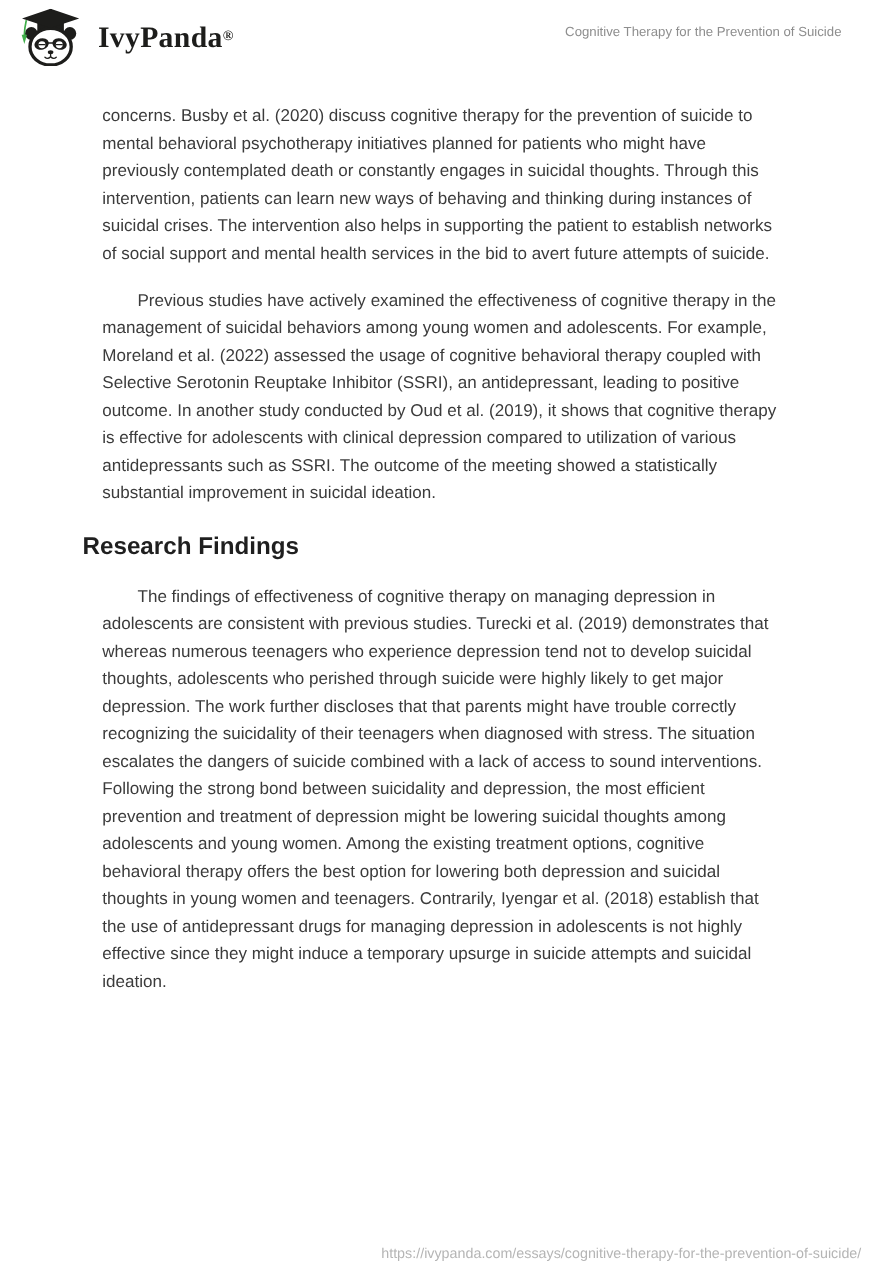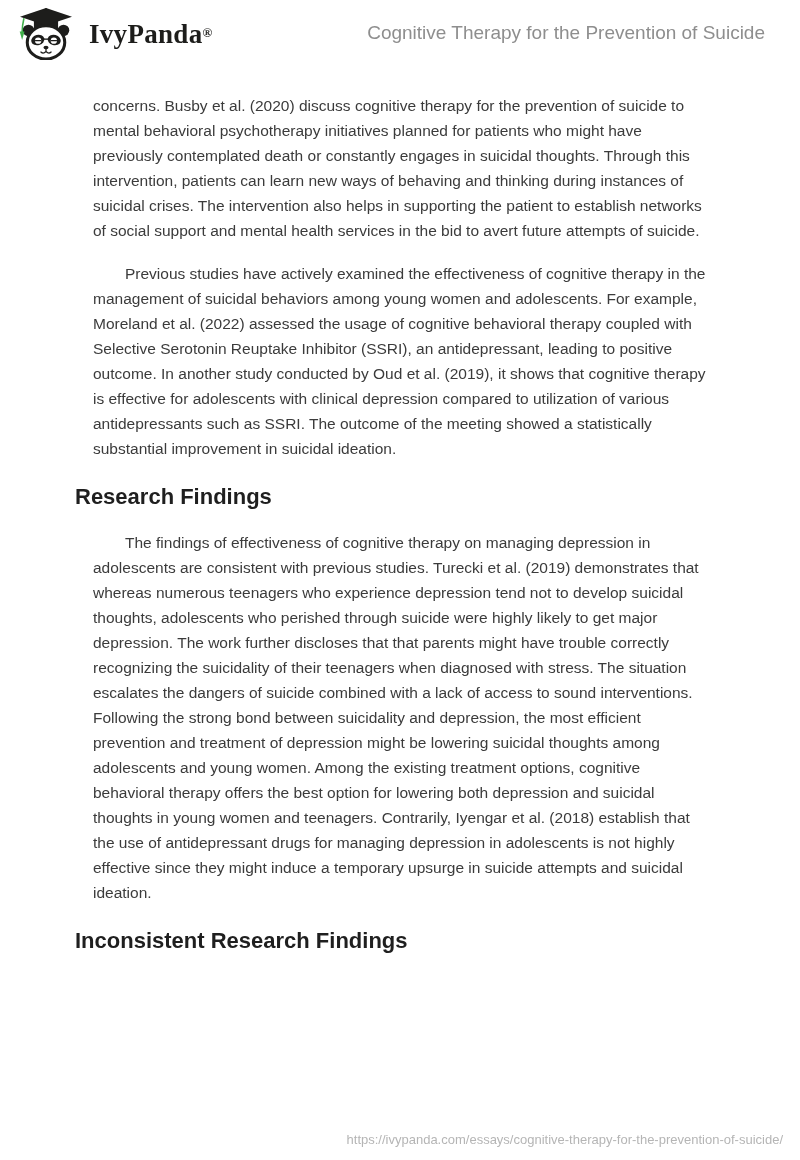--- a/index.html
+++ b/index.html
@@ -28,21 +28,21 @@
   .brand-name{
     font-family:"Liberation Serif",serif;font-weight:700;
     font-size:27px;color:var(--brand-dark);letter-spacing:.3px;line-height:1;
     margin-top:18px;
   }
   .brand-reg{
     font-family:"Liberation Serif",serif;font-weight:700;
     font-size:13px;color:var(--brand-dark);vertical-align:super;line-height:1;
   }
   .doc-title{
-    color:var(--title-gray);font-size:19px;line-height:1.2;margin-top:14px;
+    color:var(--title-gray);font-size:12px;line-height:1.2;margin-top:14px;
     text-align:right;
   }
   
   .content{
     padding:11px 75px 0 75px;
     color:var(--body-text);
     font-size:15.5px;line-height:25px;
   }
   .para{margin:18px;text-indent:32px;}
   .para.no-indent{text-indent:0;}
@@ -99,18 +99,17 @@
   </header>
 
   <main class="content">
     <p class="para no-indent">concerns. Busby et al. (2020) discuss cognitive therapy for the prevention of suicide to mental behavioral psychotherapy initiatives planned for patients who might have previously contemplated death or constantly engages in suicidal thoughts. Through this intervention, patients can learn new ways of behaving and thinking during instances of suicidal crises. The intervention also helps in supporting the patient to establish networks of social support and mental health services in the bid to avert future attempts of suicide.</p>
 
     <p class="para">Previous studies have actively examined the effectiveness of cognitive therapy in the management of suicidal behaviors among young women and adolescents. For example, Moreland et al. (2022) assessed the usage of cognitive behavioral therapy coupled with Selective Serotonin Reuptake Inhibitor (SSRI), an antidepressant, leading to positive outcome. In another study conducted by Oud et al. (2019), it shows that cognitive therapy is effective for adolescents with clinical depression compared to utilization of various antidepressants such as SSRI. The outcome of the meeting showed a statistically substantial improvement in suicidal ideation.</p>
 
     <h2 class="section-heading">Research Findings</h2>
     <p class="para">The findings of effectiveness of cognitive therapy on managing depression in adolescents are consistent with previous studies. Turecki et al. (2019) demonstrates that whereas numerous teenagers who experience depression tend not to develop suicidal thoughts, adolescents who perished through suicide were highly likely to get major depression. The work further discloses that that parents might have trouble correctly recognizing the suicidality of their teenagers when diagnosed with stress. The situation escalates the dangers of suicide combined with a lack of access to sound interventions. Following the strong bond between suicidality and depression, the most efficient prevention and treatment of depression might be lowering suicidal thoughts among adolescents and young women. Among the existing treatment options, cognitive behavioral therapy offers the best option for lowering both depression and suicidal thoughts in young women and teenagers. Contrarily, Iyengar et al. (2018) establish that the use of antidepressant drugs for managing depression in adolescents is not highly effective since they might induce a temporary upsurge in suicide attempts and suicidal ideation.</p>
 
-    <h2 class="section-heading">Inconsistent Research Findings</h2>
   </main>
 
   <a class="footer-url" href="#">https://ivypanda.com/essays/cognitive-therapy-for-the-prevention-of-suicide/</a>
 
 </div>
 
 </body></html>

